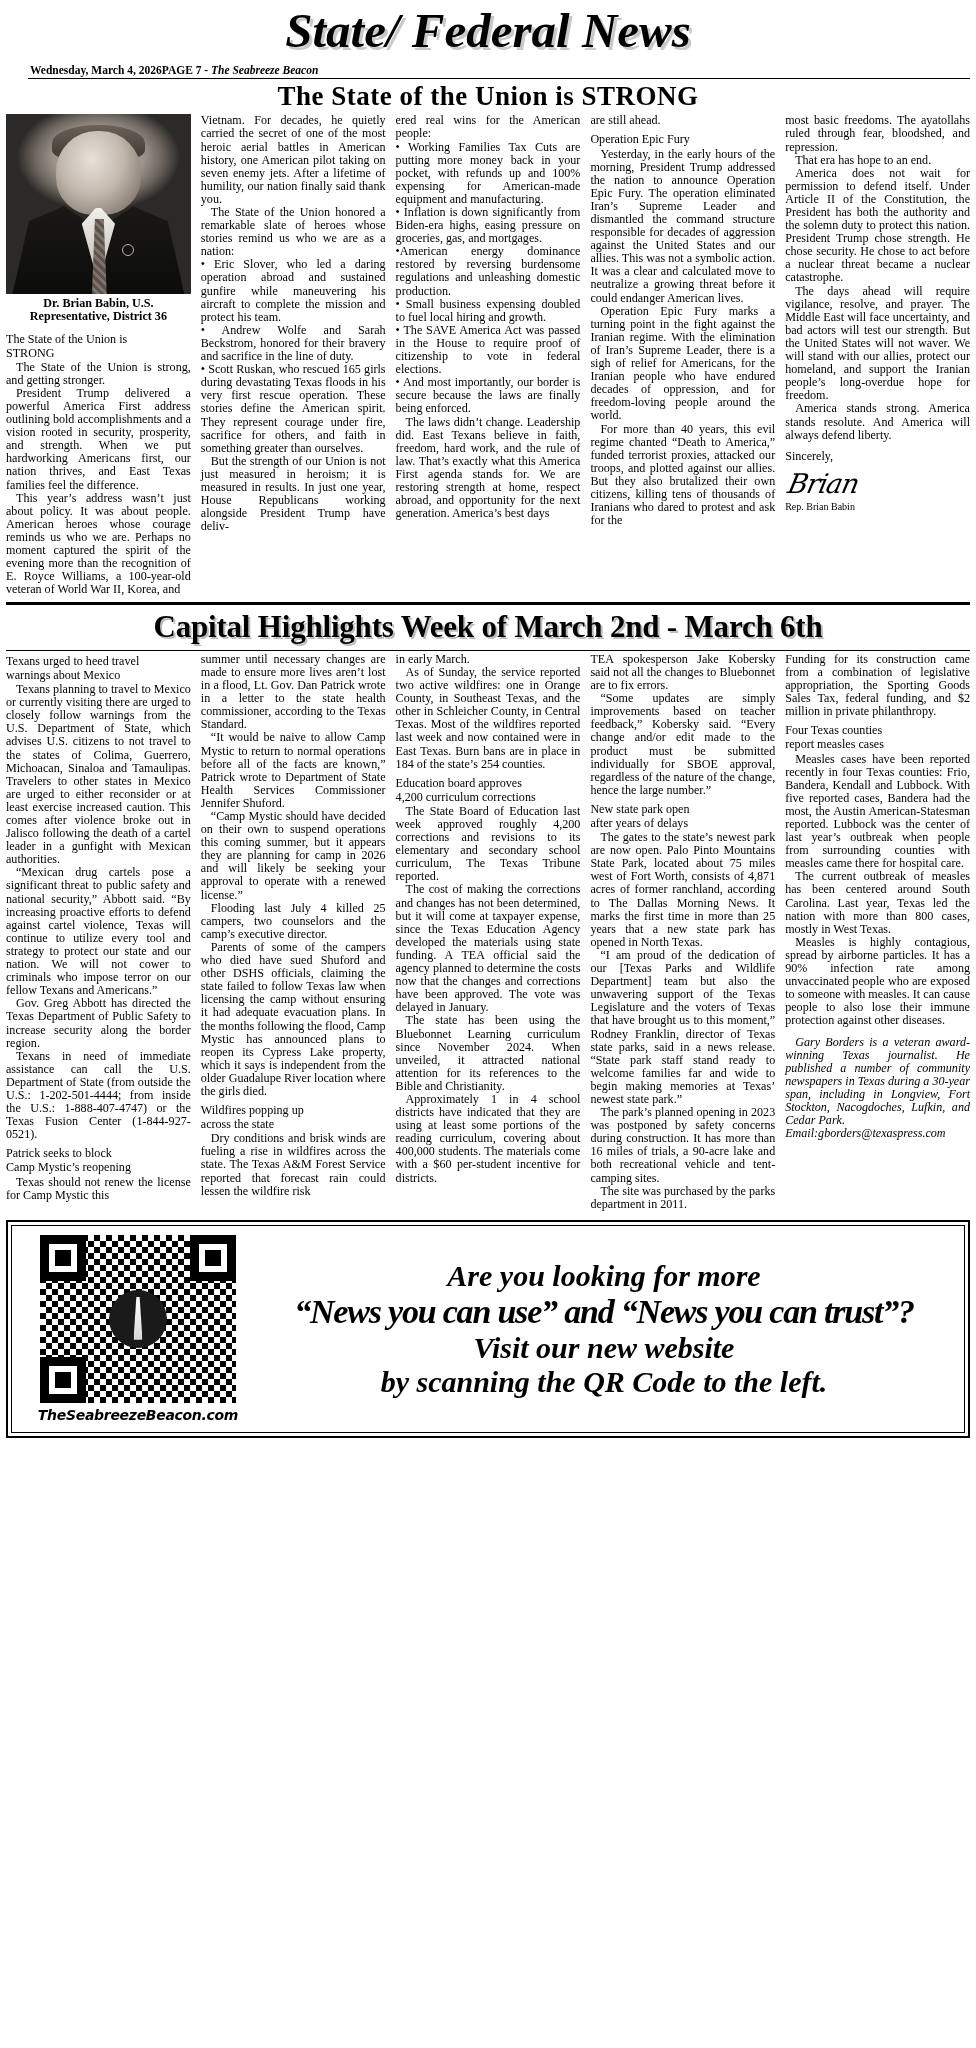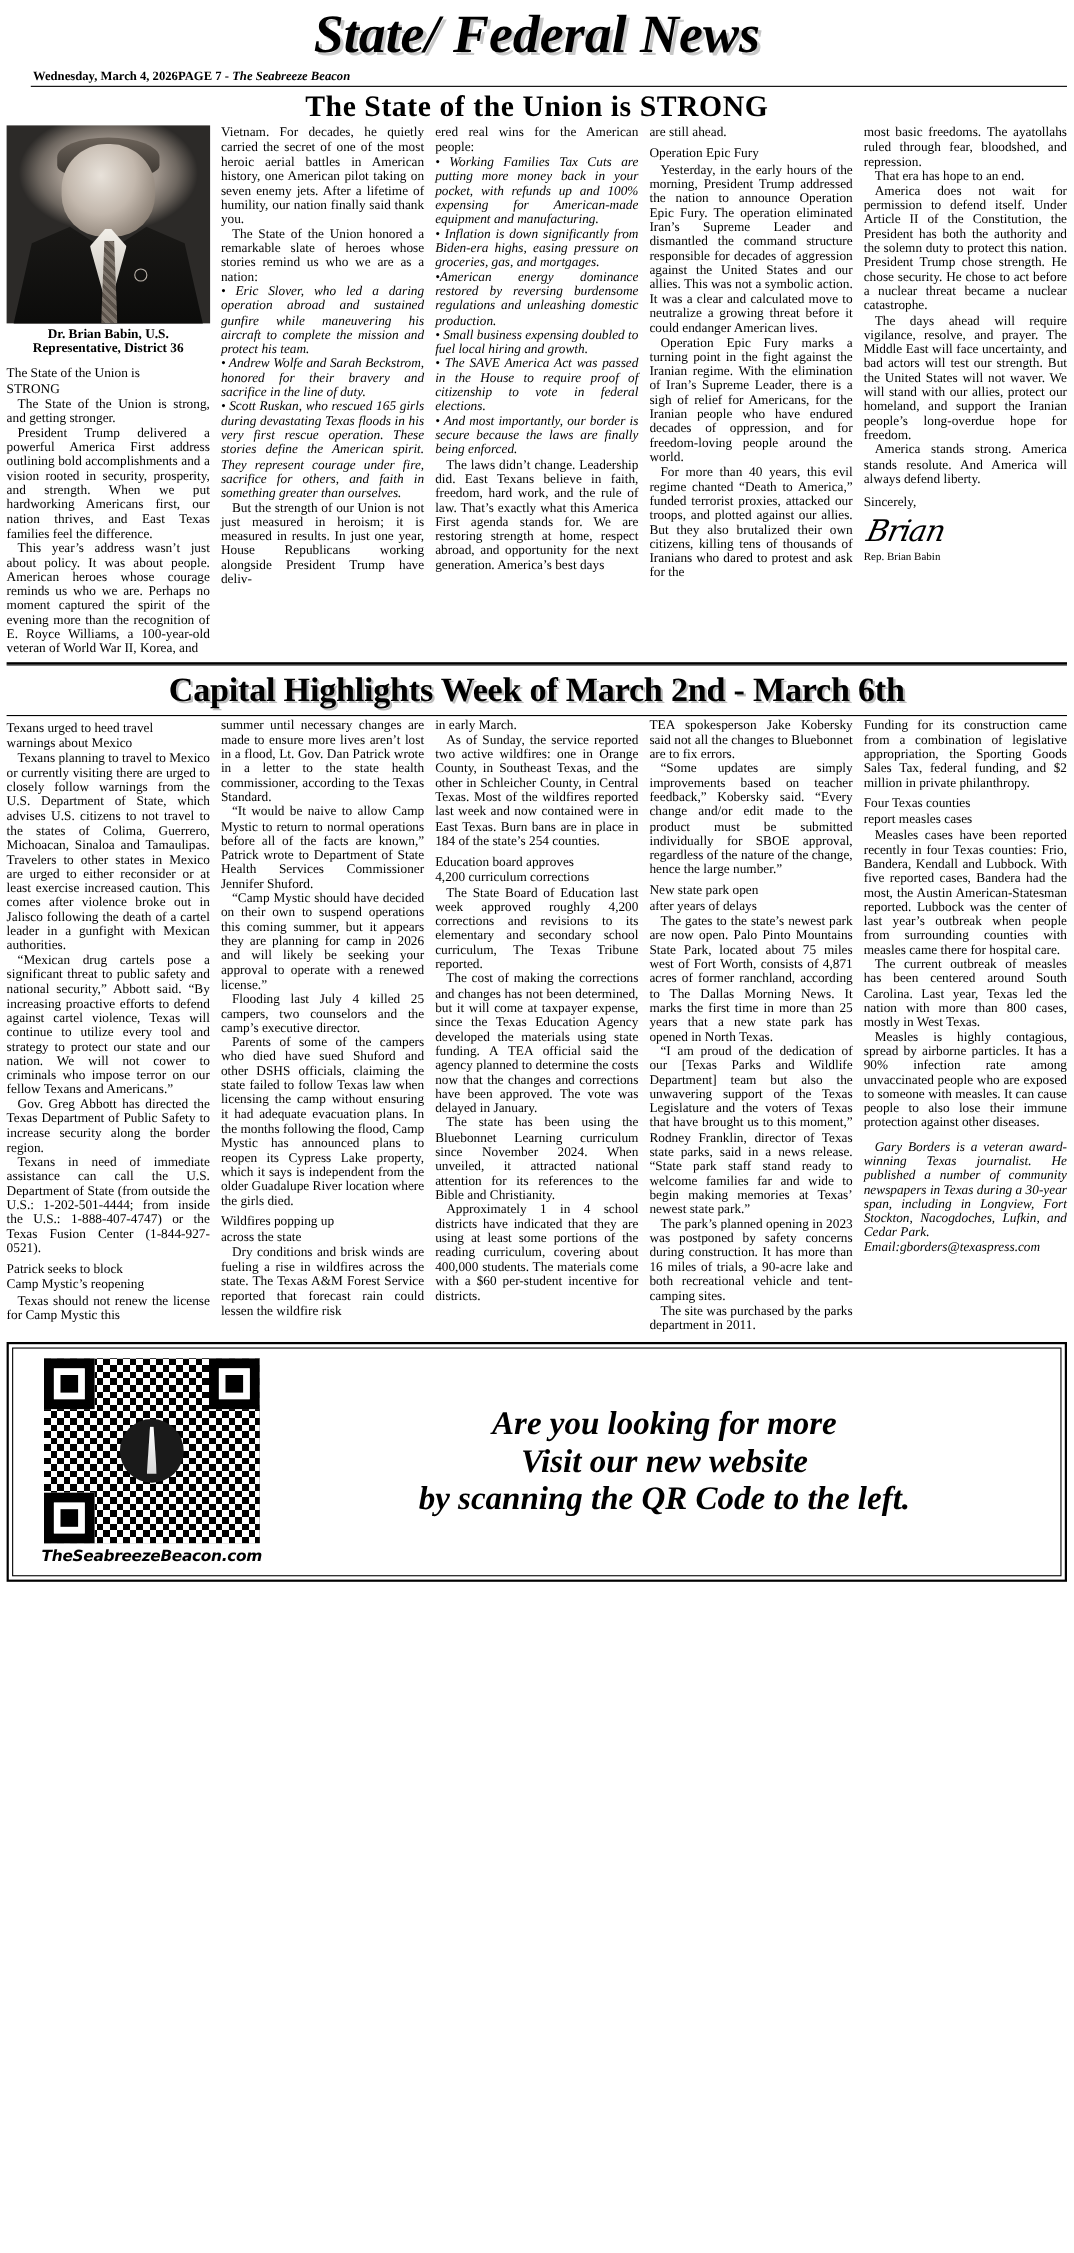--- a/index.html
+++ b/index.html
@@ -61,21 +61,21 @@
   .col p, .col .hd, .col .cap {
     font-size: 12.1px;
     line-height: 13.1px;
     text-align: justify;
     margin: 0;
     hyphens: auto;
     -webkit-hyphens: auto;
   }
   .col p { text-indent: 10px; }
   .col p.noind { text-indent: 0; }
-  .col p.bullet { text-indent: 0; font-style: italic; }
+  .col p.bullet { text-indent: 0; }
   .hd {
     text-align: center;
     font-weight: normal;
     text-indent: 0 !important;
     padding: 6px 0 1px 0;
     line-height: 13.4px;
   }
   .hd.first { padding-top: 9px; }
   .sig { font-style: italic; }
 
@@ -382,19 +382,20 @@
             </span>
           <span class="fp bl">
               <i></i>
             </span>
           <span class="logo"></span>
         </div>
         <div class="qr-url">TheSeabreezeBeacon.com</div>
       </div>
       <div class="ad-copy">
         <div class="l1">Are you looking for more</div>
+        <div class="l2">“News you can use” and “News you can trust”?</div>
         <div class="l3">Visit our new website</div>
         <div class="l4">by scanning the QR Code to the left.</div>
       </div>
     </div>
   </div>
 
 </div>
 
 </body></html>

